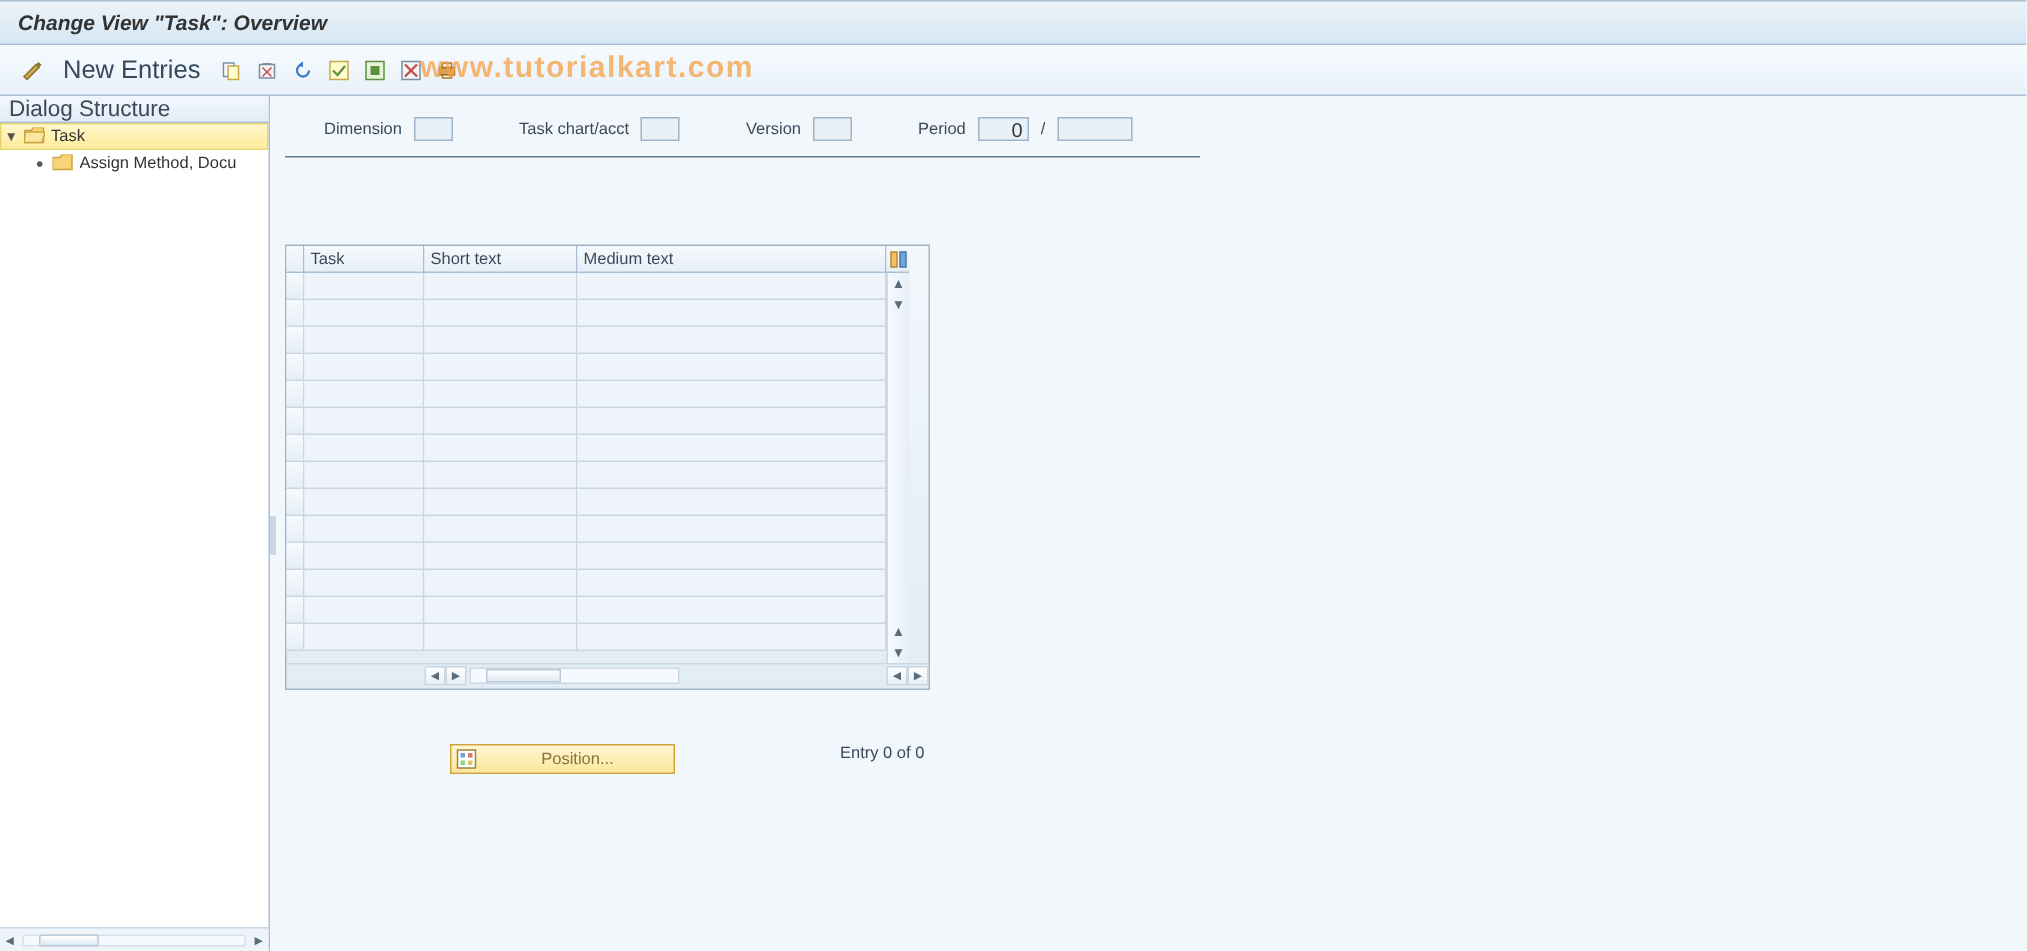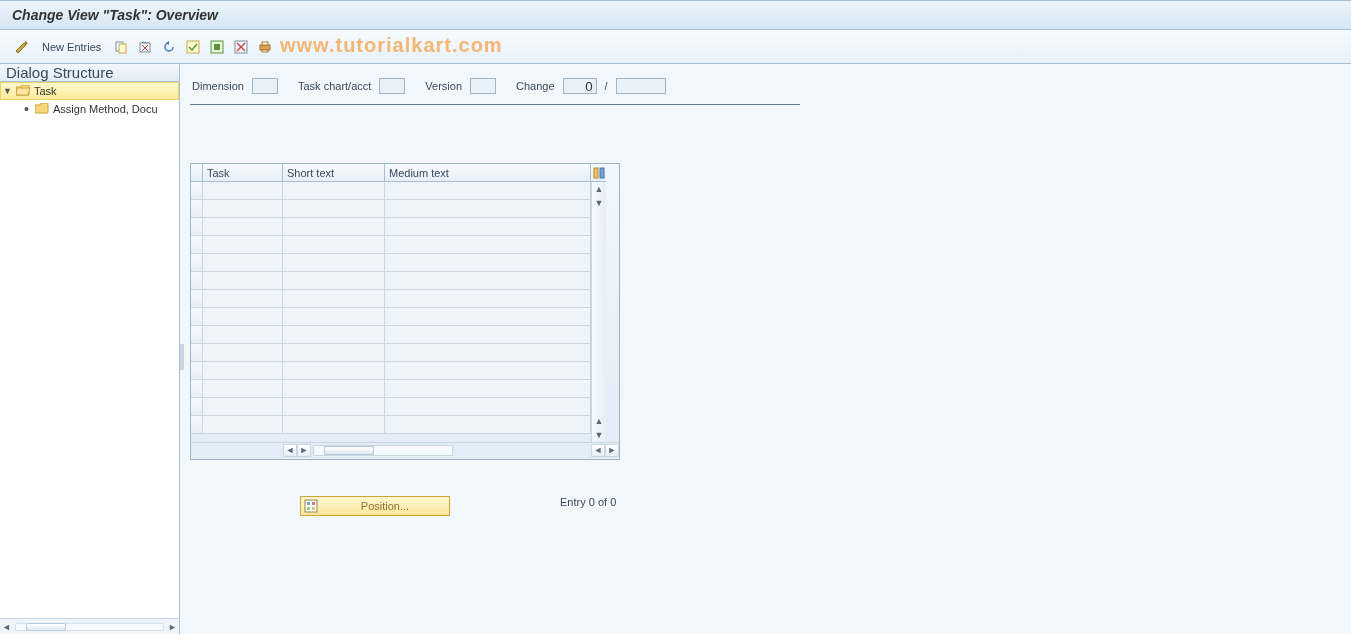--- a/index.html
+++ b/index.html
@@ -23,21 +23,21 @@
     border-bottom: 1px solid #a8bed3;
     display: flex; align-items: center; gap: 4px; padding-left: 12px;
     position: relative;
   }
   .app-toolbar .tb-btn {
     display: inline-flex; align-items: center; justify-content: center;
     width: 20px; height: 20px; cursor: pointer;
     border: 1px solid transparent;
   }
   .app-toolbar .new-entries {
-    font-size: 11px; color: #36485c; padding: 0 6px; cursor: pointer; height: 20px; display: inline-flex; align-items: center;
+    font-size: 17px; color: #36485c; padding: 0 6px; cursor: pointer; height: 20px; display: inline-flex; align-items: center;
   }
   .watermark {
     position: absolute; left: 280px; top: 4px;
     font-size: 20px; font-weight: bold; color: rgba(245, 160, 70, 0.75);
     letter-spacing: 1px; pointer-events: none;
   }
 
   
   .main { display: flex; height: calc(634px - 30px - 34px); }
   .tree-panel { width: 180px; border-right: 1px solid #a8bed3; display: flex; flex-direction: column; background: #fff;}
@@ -63,21 +63,21 @@
   }
   .tree-hscroll .track { flex:1; margin: 0 4px; height: 8px; background: #f6fafe; border: 1px solid #d5e0ea; border-radius: 2px; position: relative;}
   .tree-hscroll .thumb { position: absolute; left: 10px; width: 40px; top: -1px; height: 8px; background: linear-gradient(#fff, #dfe9f2); border: 1px solid #b9cbdb; border-radius: 2px;}
   .tree-hscroll .arr { font-size: 9px; color: #5a6b7a; cursor: pointer; }
 
   .content { flex: 1; padding: 8px 10px; position: relative; background: #f2f7fc; }
 
   
   .params { display: flex; align-items: center; gap: 20px; padding: 6px 2px 10px 2px; border-bottom: 1px solid #5f7c97; width: 610px;}
   .param { display: flex; align-items: center; gap: 8px; }
-  .param label { color: #3a4a5a; }
+  .param label { color: #3a4a5a; margin-left: 24px; }
   .param .inp {
     border: 1px solid #9fb4c6; background: #e9f1f8; height: 16px;
   }
   .inp.sm { width: 26px; }
   .inp.period1 { width: 34px; text-align: right; padding-right: 3px; color: #333;}
   .inp.period2 { width: 50px; }
   .slash { color: #3a4a5a; }
 
   
   .table-ctrl {
@@ -238,21 +238,21 @@
         </div>
         <div class="param">
           <label>Task chart/acct</label>
           <input class="inp sm" readonly="" style="">
         </div>
         <div class="param">
           <label>Version</label>
           <input class="inp sm" readonly="" style="">
         </div>
         <div class="param">
-          <label>Change</label>
+          <label>Period</label>
           <input class="inp period1" readonly="" value="0" style="">
           <span class="slash">/</span>
           <input class="inp period2" readonly="" style="">
         </div>
       </div>
 
       <div class="table-ctrl">
         <div class="tbl-head">
           <div class="row-mark-col"></div>
           <div class="th task-w">Task</div>

